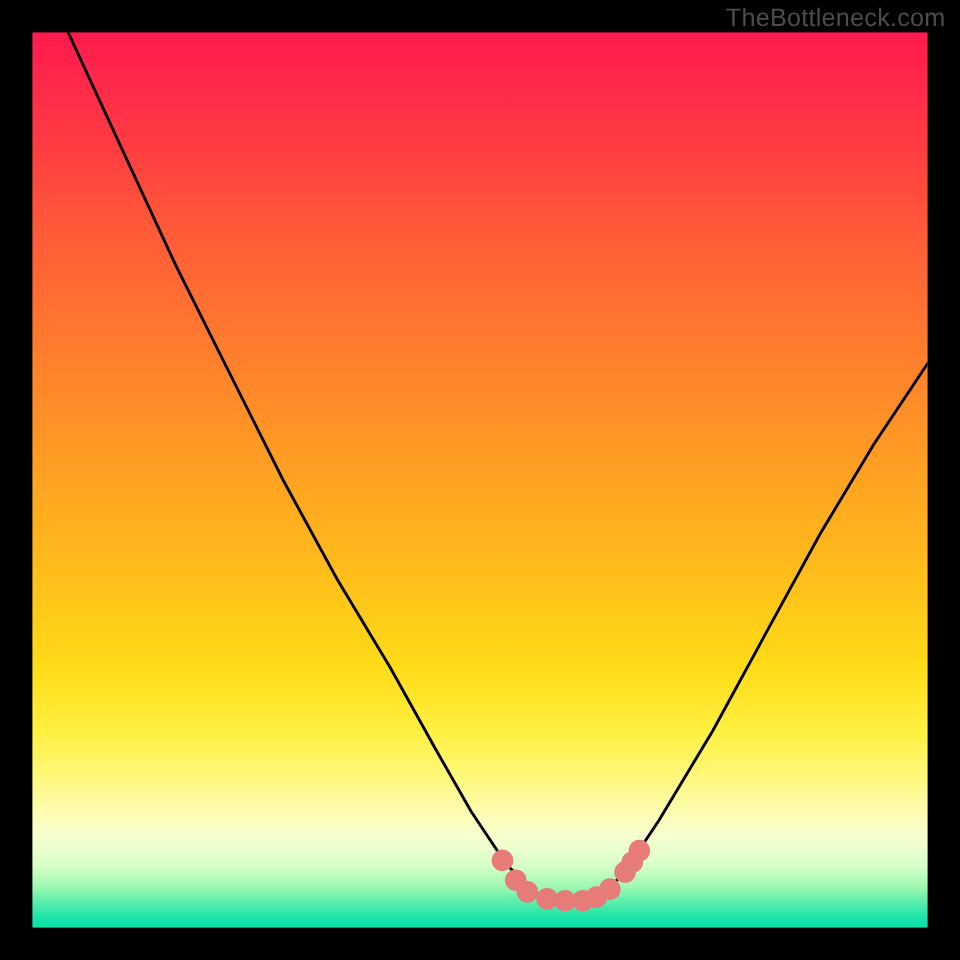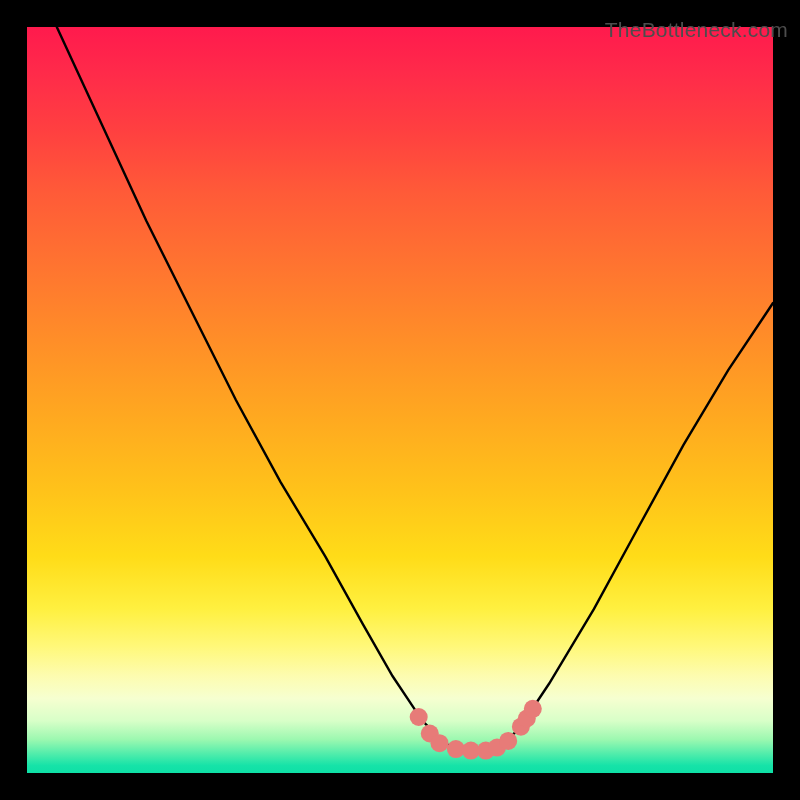--- a/index.html
+++ b/index.html
@@ -48,21 +48,21 @@
   .plot svg {
     position: absolute;
     left: 0;
     top: 0;
     width: 746px;
     height: 746px;
     display: block;
   }
   .watermark {
     position: absolute;
-    top: 18px;
+    top: 4px;
     right: 12px;
     color: #4d4d4d;
     font-size: 21px;
     letter-spacing: 0.2px;
     user-select: none;
   }
 </style>
 </head>
 <body>
 

